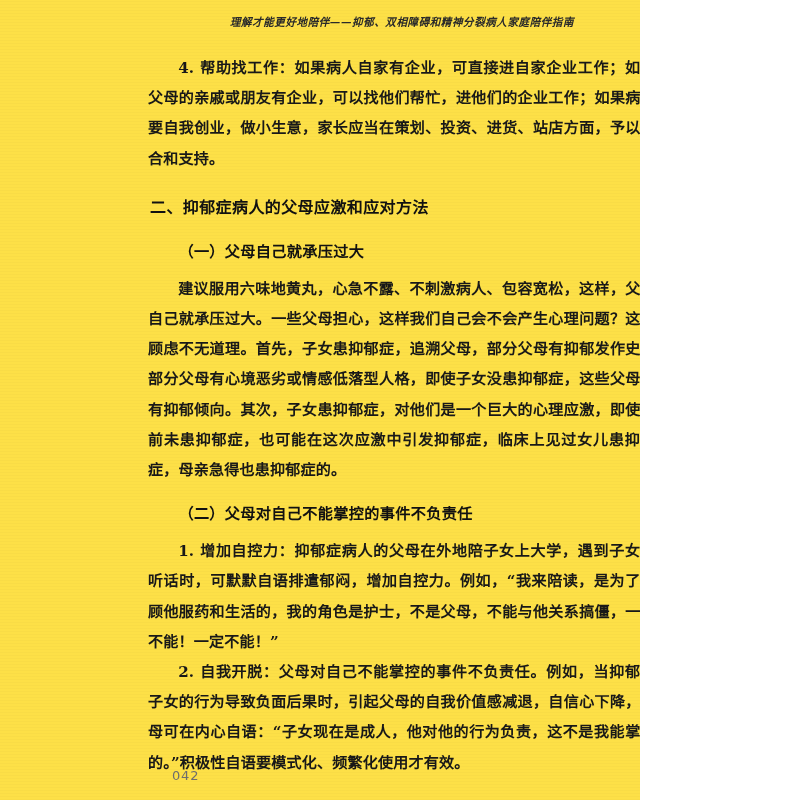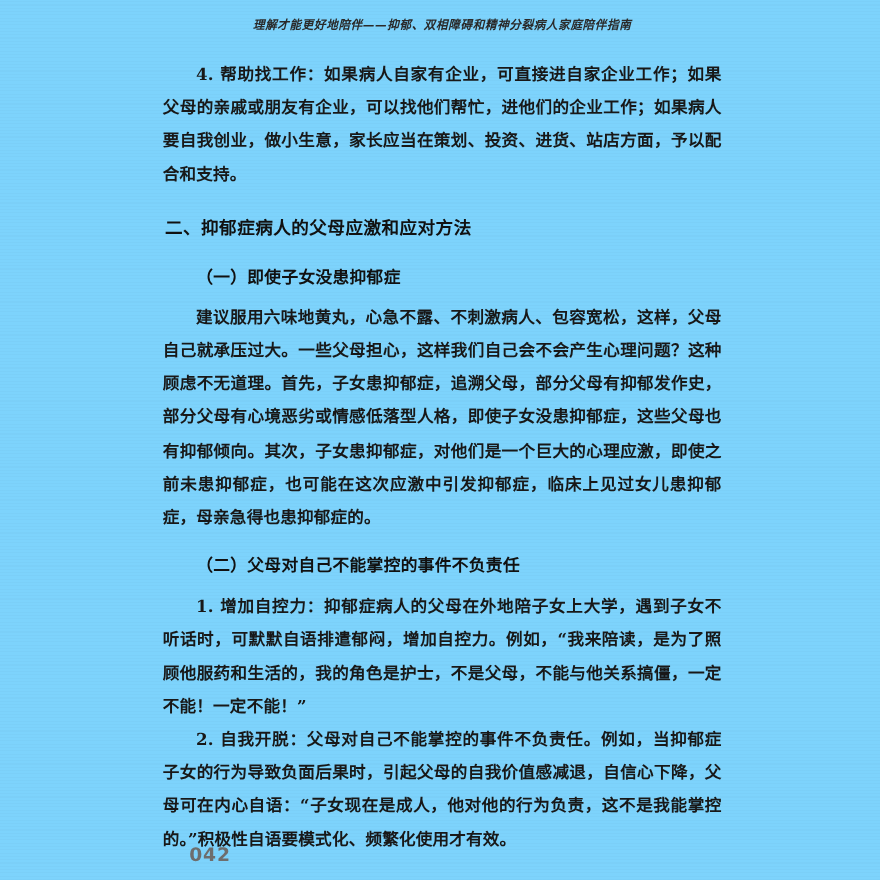--- a/index.html
+++ b/index.html
@@ -3,23 +3,23 @@
 <meta charset="utf-8">
 <title>Book Page 042</title>
 <style>
   html, body {
     margin: 0;
     padding: 0;
     background: #ffffff;
   }
   #page {
     position: relative;
-    width: 800px;
+    width: 640px;
     height: 800px;
-    background: #7dd3fc;
+    background: #fde047;
     overflow: hidden;
     font-family: "DejaVu Serif", "Liberation Serif", serif;
     color: #1b1b1b;
     -webkit-font-smoothing: antialiased;
   }
 
   
   .running-head {
     position: absolute;
     top: 14px;
@@ -84,24 +84,23 @@
     color: #111111;
     padding-left: 2em;
   }
 
   
   .folio {
     position: absolute;
     left: 172px;
     top: 768px;
     font-family: "DejaVu Sans", "Liberation Sans", sans-serif;
-    font-size: 17px;
+    font-size: 13px;
     letter-spacing: 0.8px;
     color: #6e6e6e;
-    font-weight: bold;
   }
 
   
   #grain {
     position: absolute;
     inset: 0;
     pointer-events: none;
     opacity: 0.035;
     background:
       repeating-linear-gradient(0deg, rgba(0,0,0,.5) 0 1px, transparent 1px 3px);
@@ -120,21 +119,21 @@
     <div class="gap-sm"></div>
 
     <p class="para indent">4. 帮助找工作：如果病人自家有企业，可直接进自家企业工作；如果父母的亲戚或朋友有企业，可以找他们帮忙，进他们的企业工作；如果病人要自我创业，做小生意，家长应当在策划、投资、进货、站店方面，予以配合和支持。</p>
 
     <div class="gap-lg"></div>
 
     <h2 class="h-section">二、抑郁症病人的父母应激和应对方法</h2>
 
     <div class="gap-md"></div>
 
-    <h3 class="h-sub">（一）即使子女没患抑郁症</h3>
+    <h3 class="h-sub">（一）父母自己就承压过大</h3>
 
     <div class="gap-sm"></div>
 
     <p class="para indent">建议服用六味地黄丸，心急不露、不刺激病人、包容宽松，这样，父母自己就承压过大。一些父母担心，这样我们自己会不会产生心理问题？这种顾虑不无道理。首先，子女患抑郁症，追溯父母，部分父母有抑郁发作史，部分父母有心境恶劣或情感低落型人格，即使子女没患抑郁症，这些父母也有抑郁倾向。其次，子女患抑郁症，对他们是一个巨大的心理应激，即使之前未患抑郁症，也可能在这次应激中引发抑郁症，临床上见过女儿患抑郁症，母亲急得也患抑郁症的。</p>
 
     <div class="gap-md"></div>
 
     <h3 class="h-sub">（二）父母对自己不能掌控的事件不负责任</h3>
 
     <div class="gap-sm"></div>

